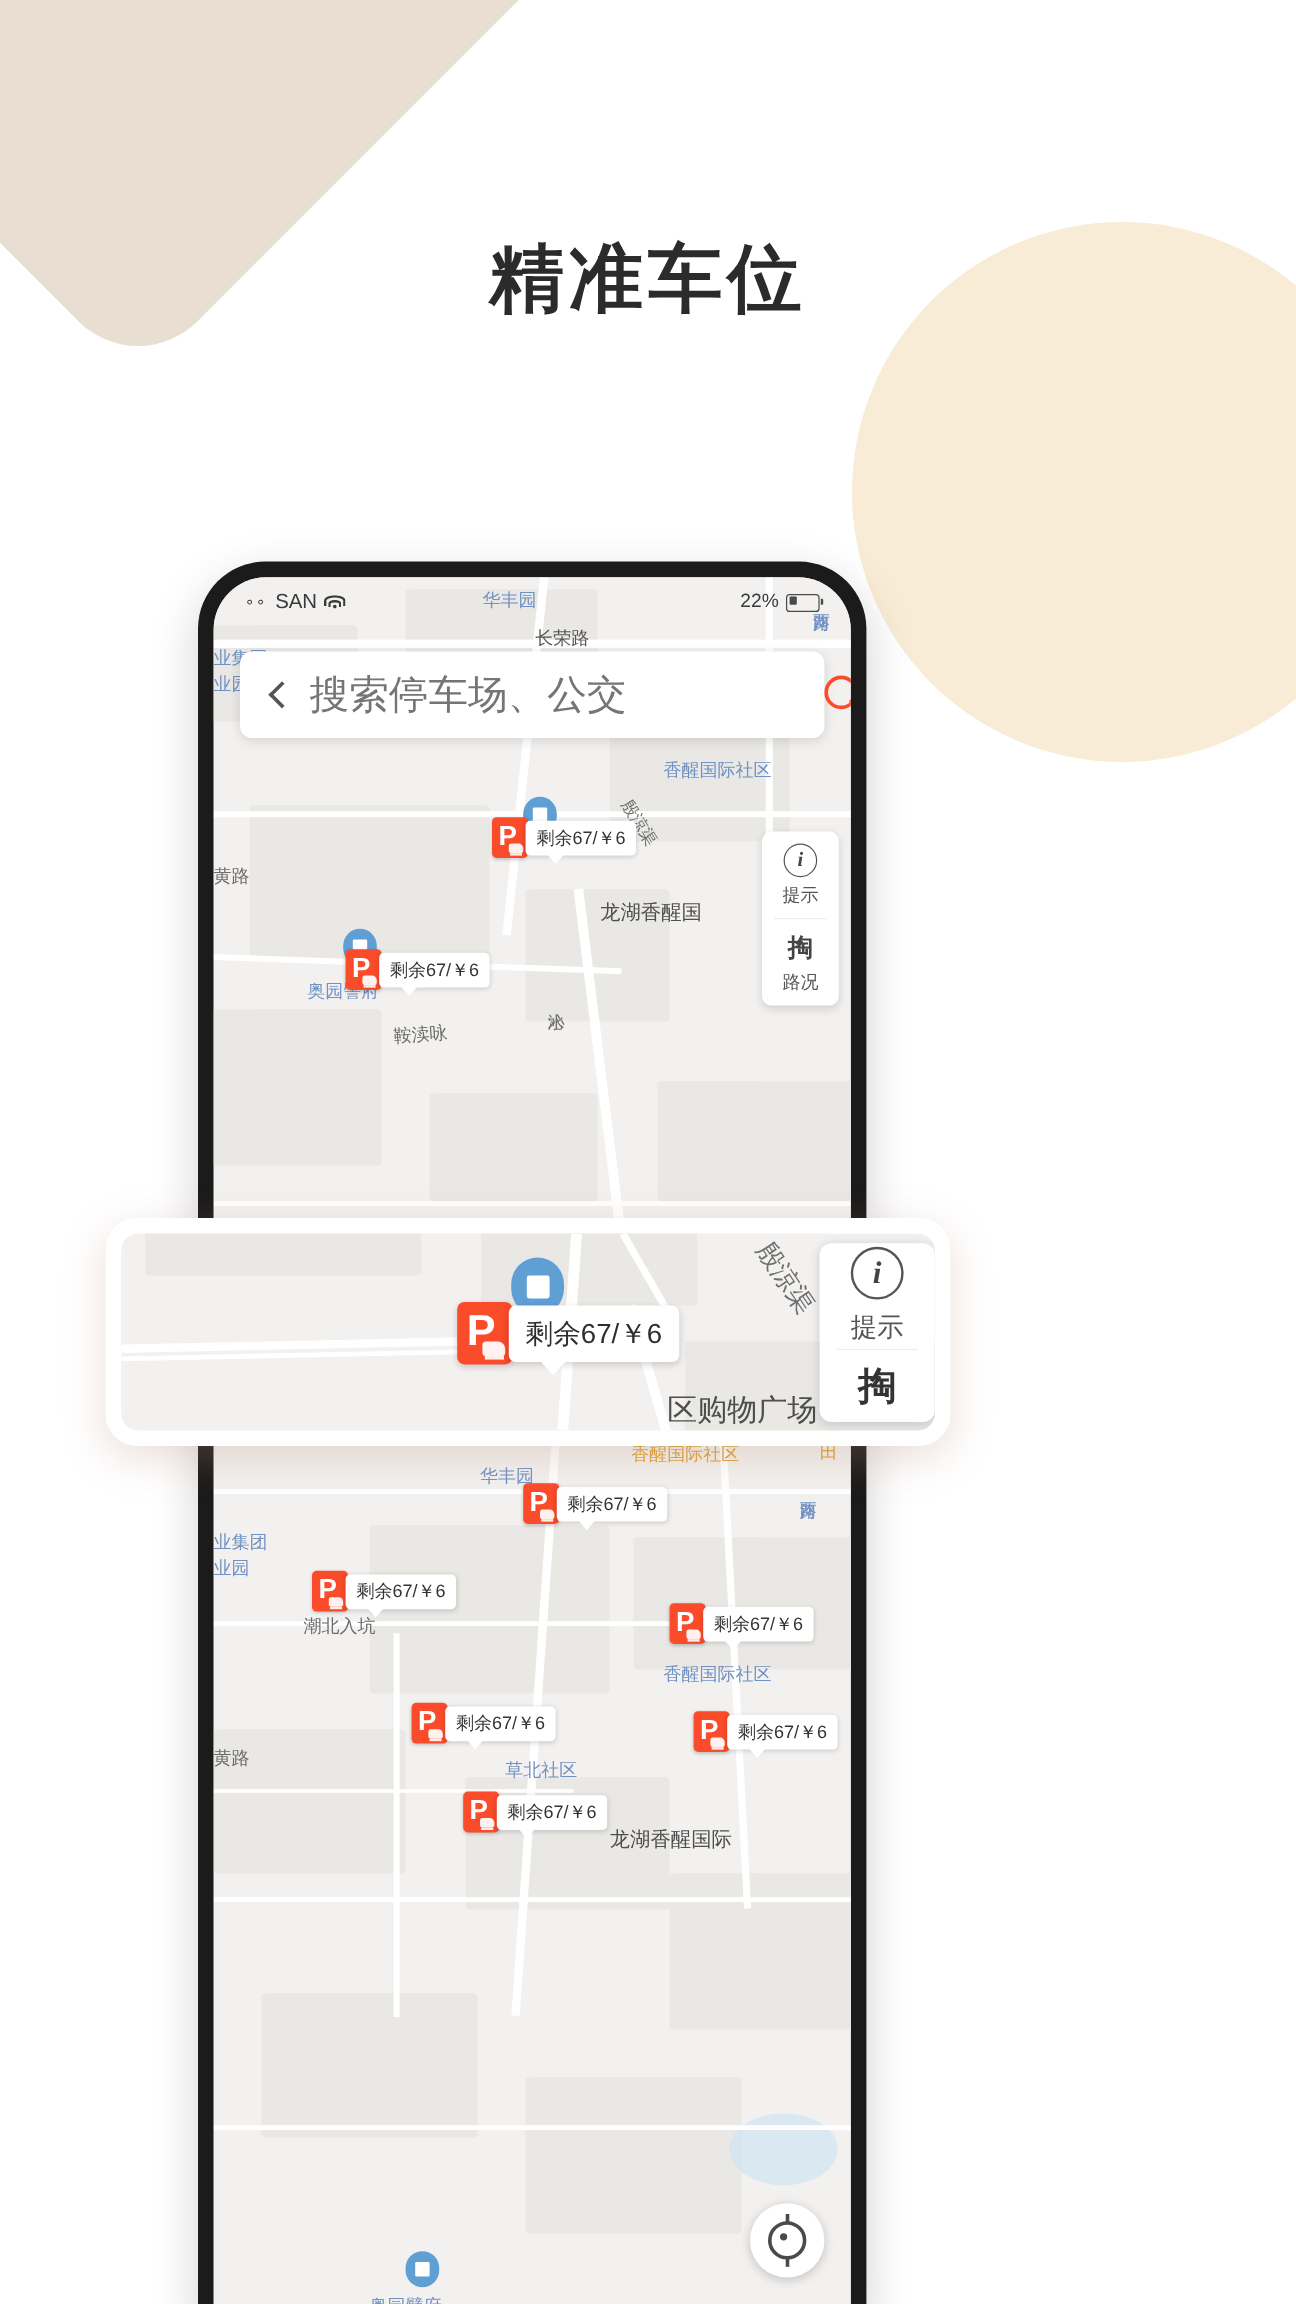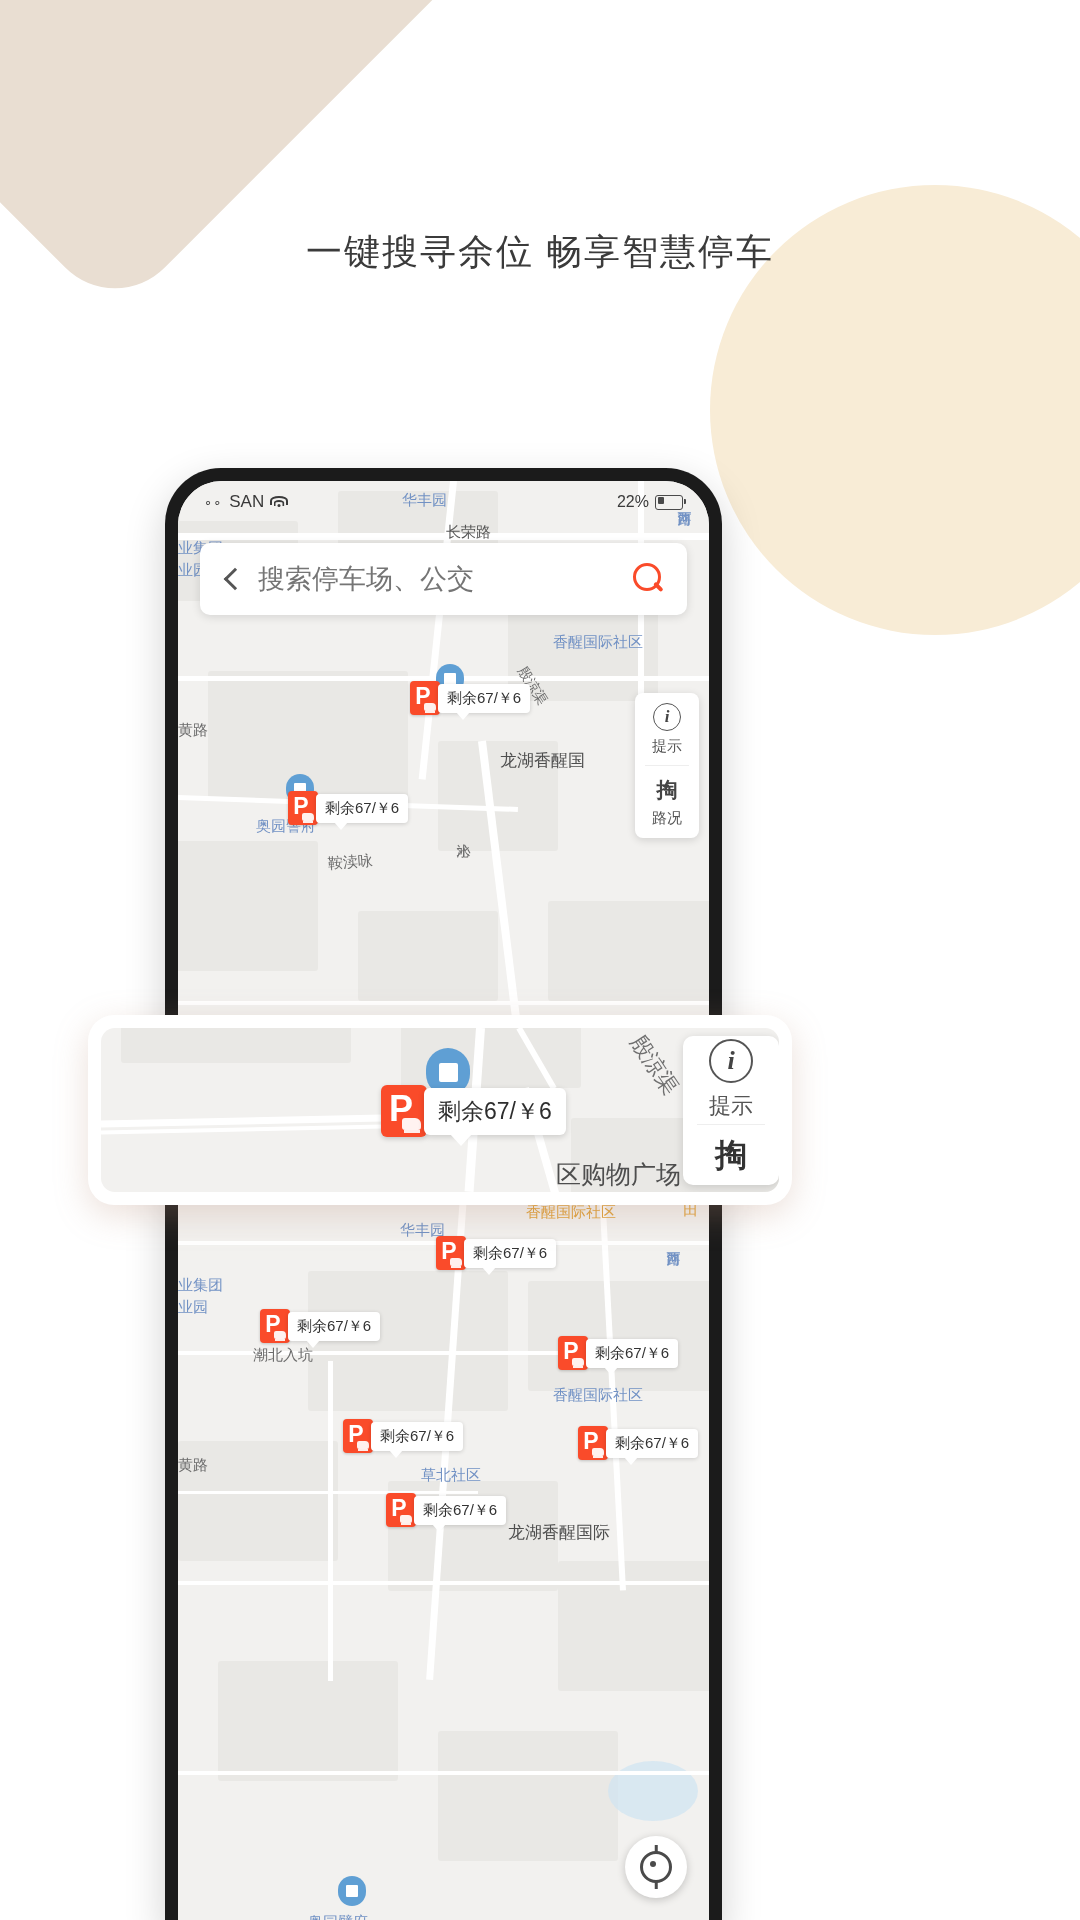--- a/index.html
+++ b/index.html
@@ -137,21 +137,21 @@
     box-sizing:border-box;padding:0 20px;
   }
   .back-ic{
     width:22px;height:22px;position:relative;flex:0 0 auto;margin-right:14px;
   }
   .back-ic:before{
     content:"";position:absolute;left:7px;top:3px;width:13px;height:13px;
     border-left:3px solid #555;border-bottom:3px solid #555;transform:rotate(45deg);
   }
   .search-input{
-    flex:1;border:none;outline:none;font-size:27px;color:#000000;background:transparent;
+    flex:1;border:none;outline:none;font-size:33px;color:#000000;background:transparent;
     font-family:"Liberation Sans","DejaVu Sans",sans-serif;
   }
   .search-ic{width:36px;height:36px;position:relative;flex:0 0 auto;}
   .search-ic:before{
     content:"";position:absolute;left:2px;top:2px;width:22px;height:22px;
     border:3px solid #fa4b2a;border-radius:50%;
   }
   .search-ic:after{
     content:"";position:absolute;left:22px;top:24px;width:11px;height:3.5px;
     background:#fa4b2a;border-radius:2px;transform:rotate(45deg);
@@ -214,21 +214,21 @@
   .mag-ctrl-div{height:1px;background:#eee;margin:0 14px;}
 </style>
 </head>
 <body>
 
 <div class="bg-corner"></div>
 
 <div class="bg-circle"></div>
 
 <div class="headline-wrap">
-  <div class="subline">一键搜寻余位 畅享智慧停车</div>
+  <div class="headline">精准车位</div>
 </div>
 
 <div class="phone">
   <div class="screen">
 
     <div class="map">
 
       <div class="blk" style="left:-10px;top:40px;width:130px;height:80px;"></div>
       <div class="blk" style="left:160px;top:10px;width:160px;height:70px;"></div>
       <div class="blk" style="left:330px;top:100px;width:150px;height:120px;"></div>

